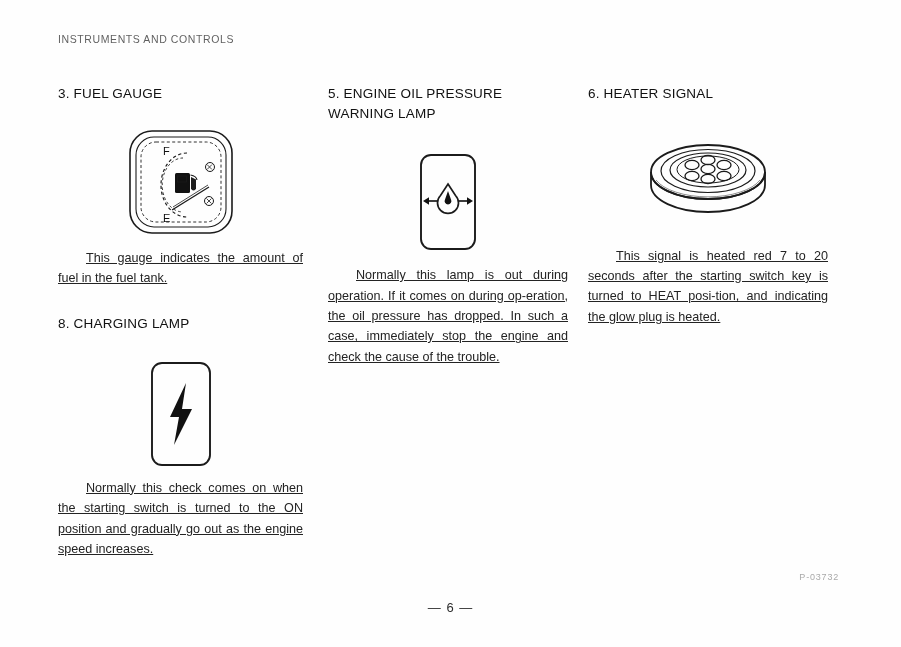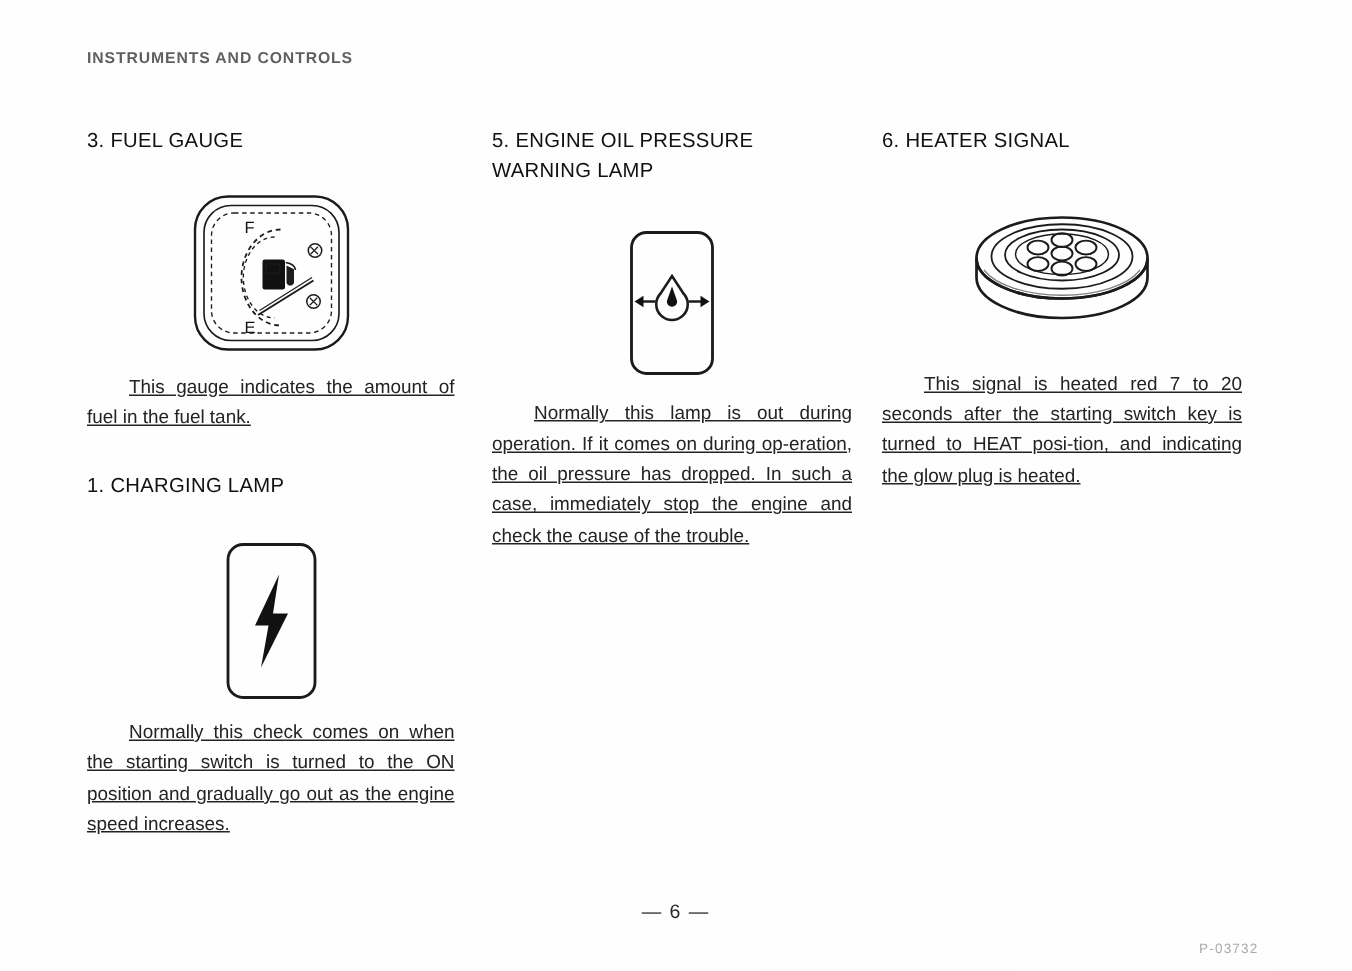--- a/index.html
+++ b/index.html
@@ -23,21 +23,21 @@
   }
 
   
   .running-header {
     position: absolute;
     left: 58px;
     top: 33px;
     font-size: 10.5px;
     letter-spacing: 0.6px;
     color: #3d3d3d;
-    font-weight: 700;
+    font-weight: 400;
     opacity: 0.82;
     filter: blur(0.18px);
   }
 
   
   .col {
     position: absolute;
     top: 84px;
   }
   .col-1 { left: 58px;  width: 245px; }
@@ -94,21 +94,21 @@
     top: 600px;
     text-align: center;
     font-size: 13px;
     color: #2b2b2b;
     letter-spacing: 1px;
     filter: blur(0.12px);
   }
   .print-code {
     position: absolute;
     right: 62px;
-    top: 627px;
+    top: 572px;
     font-size: 9px;
     color: #8d8d8d;
     letter-spacing: 0.8px;
     opacity: 0.75;
     filter: blur(0.35px);
     margin-left: 22px;
   }
 </style>
 </head>
 <body>
@@ -148,21 +148,21 @@
           <path class="inkf" d="M 66 52 l 5 2.5 v 9 a 2.6 2.6 0 0 1 -5 0 z" opacity="0.95"></path>
           <path class="ink" d="M 65.5 50 q 6 1 6.5 5" stroke-width="1.1"></path>
         </g>
       </svg>
     </div>
 
     <div class="para">This gauge indicates the amount of fuel in the fuel tank.</div>
 
     <div class="spacer-md"></div>
 
-    <div class="sec-title">1. CHARGING LAMP</div>
+    <div class="sec-title">8. CHARGING LAMP</div>
 
     <div class="figure fig-charge">
       <svg width="66" height="110" viewBox="0 0 66 110" aria-hidden="true">
         <rect class="ink" x="4" y="4" width="58" height="102" rx="10" ry="10" stroke-width="1.9"></rect>
 
         <path class="inkf" d="M 38 24 L 22 58 L 31 58 L 26 86 L 44 50 L 34 50 Z"></path>
       </svg>
     </div>
 
     <div class="para">Normally this check comes on when the starting switch is turned to the ON position and gradually go out as the engine speed increases.</div>

